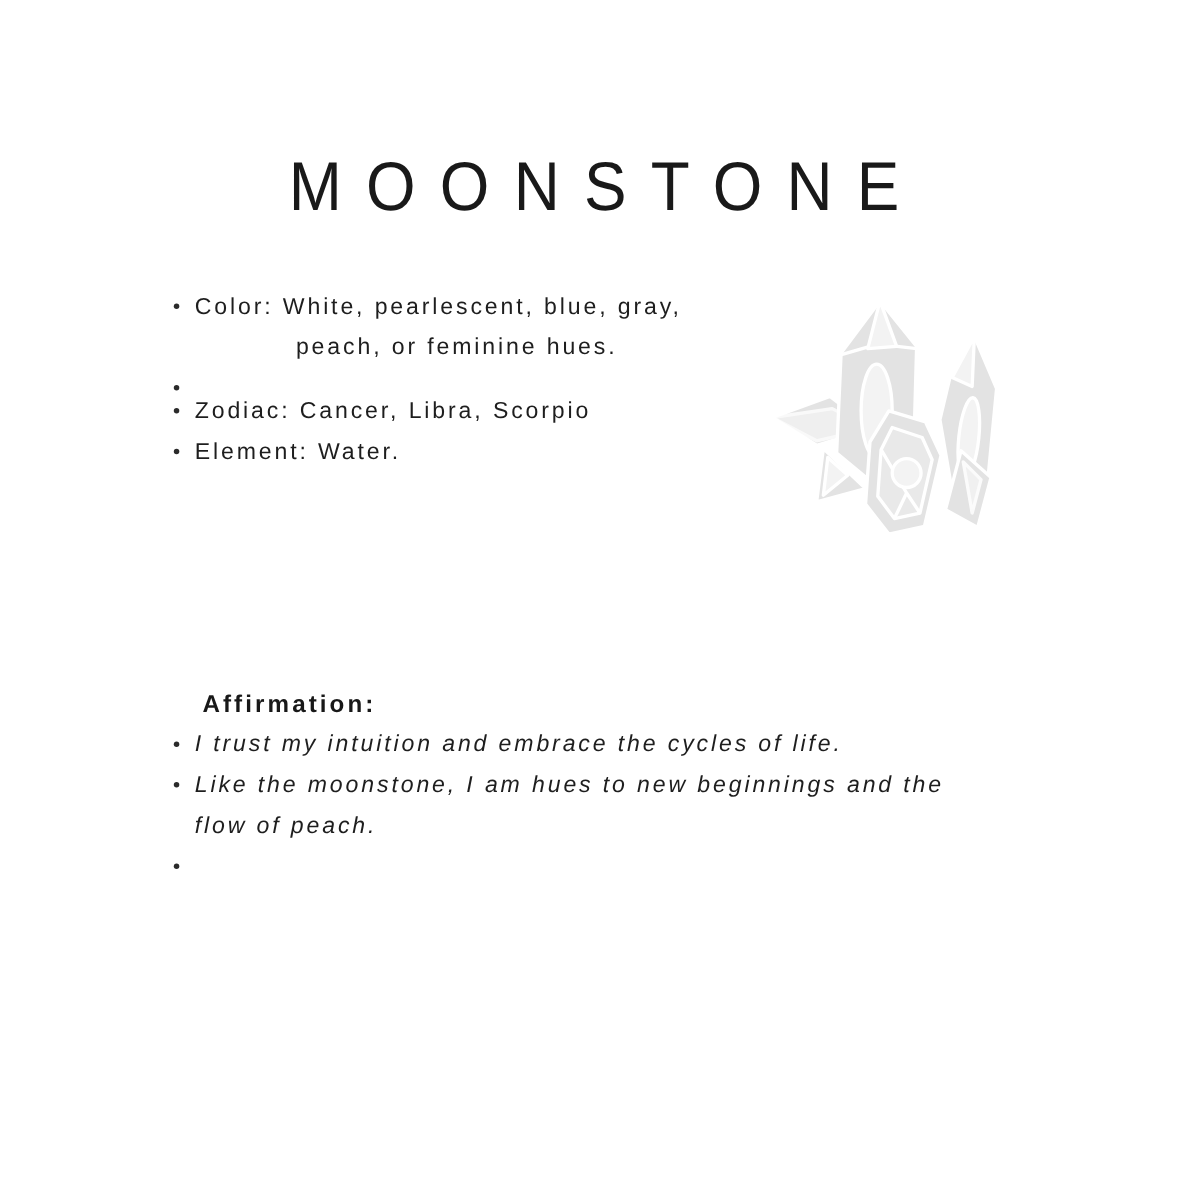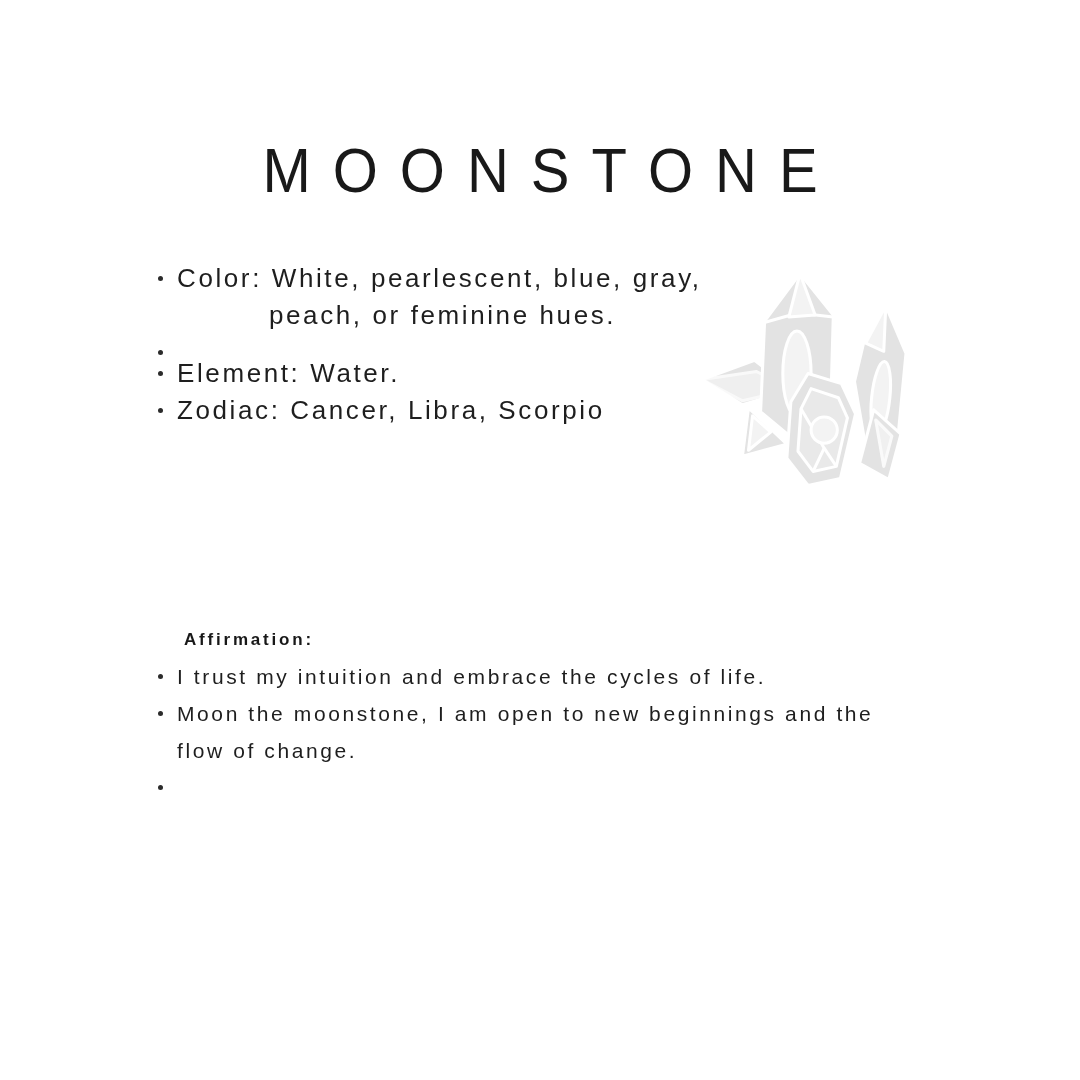--- a/index.html
+++ b/index.html
@@ -32,21 +32,21 @@
     font-family: "Liberation Sans", sans-serif;
     transform: scaleY(1.08);
     white-space: nowrap;
   }
 
   
   .details {
     position: absolute;
     top: 260px; left: 158px;
     width: 600px;
-    font-size: 26px;
+    font-size: 21px;
     letter-spacing: 2.6px;
     line-height: 37px;
   }
   .row { display: flex; align-items: flex-start; }
   .dot {
     flex: none;
     width: 5px; height: 5px;
     border-radius: 50%;
     background: #2b2b2b;
     margin: 16px 14px 0 0;
@@ -66,26 +66,26 @@
   .affirmation {
     position: absolute;
     top: 621px; left: 158px;
     width: 820px;
     font-size: 21px;
     letter-spacing: 2.6px;
     line-height: 37px;
   }
   .aff-heading {
     font-weight: bold;
-    font-size: 17px;
+    font-size: 22px;
     letter-spacing: 2.8px;
     padding-left: 26px;
     color: #181818;
   }
-  .aff-items .txt { white-space: nowrap; }
+  .aff-items .txt { white-space: nowrap; font-style: italic; }
   .pad-start { padding-left: 7px; }
 
   
   .brand {
     position: absolute;
     top: 980px; left: 0;
     width: 100%;
     text-align: center;
     font-size: 24px;
     font-weight: 400;
@@ -109,27 +109,27 @@
         <div>Color: White, pearlescent, blue, gray,</div>
         <div class="indent2">peach, or feminine hues.</div>
       </div>
     </div>
     <div class="row">
       <span class="dot"></span>
     </div>
     <div class="row">
       <span class="dot"></span>
       <div class="txt">
-        <div>Element: Water.</div>
+        <div>Zodiac: Cancer, Libra, Scorpio</div>
       </div>
     </div>
     <div class="row">
       <span class="dot"></span>
       <div class="txt">
-        <div>Zodiac: Cancer, Libra, Scorpio</div>
+        <div>Element: Water.</div>
       </div>
     </div>
   </section>
 
   <svg class="crystal" viewBox="0 0 210 225" aria-hidden="true">
     <g>
 
       <polygon points="6,118 58,99 96,128 46,143" fill="#e3e3e3"></polygon>
       <polygon points="6,118 60,110 94,128 46,139" opacity="0.8" fill="#f3f3f3"></polygon>
 
@@ -161,22 +161,22 @@
     <div class="aff-items">
       <div class="row">
         <span class="dot"></span>
         <div class="txt">
           <div>I trust my intuition and embrace the cycles of life.</div>
         </div>
       </div>
       <div class="row">
         <span class="dot"></span>
         <div class="txt">
-          <div>Moon the moonstone, I am open to new beginnings and the</div>
-          <div>flow of change.</div>
+          <div>Like the moonstone, I am hues to new beginnings and the</div>
+          <div>flow of peach.</div>
         </div>
       </div>
       <div class="row">
         <span class="dot"></span>
         <div class="txt">
         </div>
       </div>
     </div>
   </section>
 

